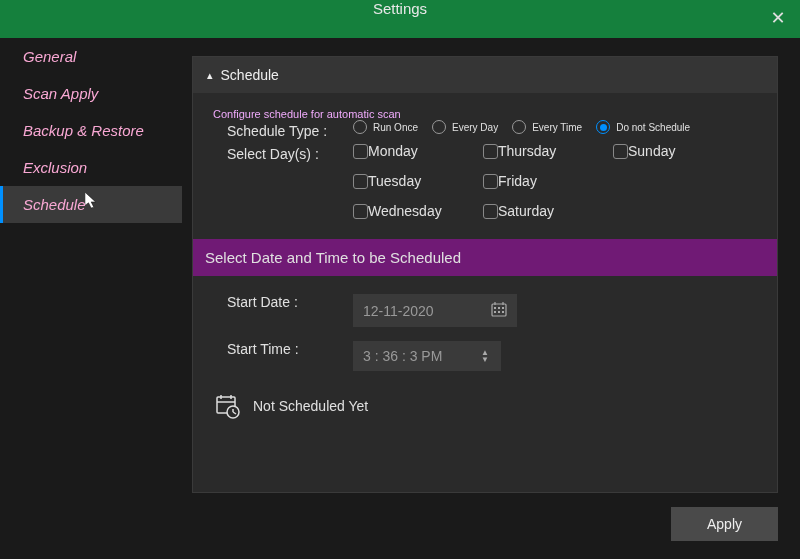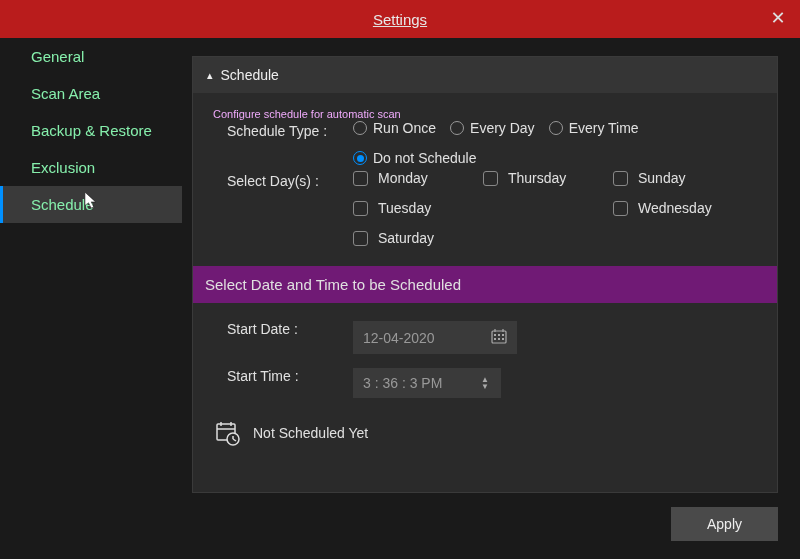--- a/index.html
+++ b/index.html
@@ -8,47 +8,47 @@
       background: #1a1a1a;
       font-family: "Segoe UI", Arial, sans-serif;
       color: #e0e0e0;
       font-size: 14px;
       overflow: hidden;
       position: relative;
     }
     .titlebar {
       height: 38px;
       display: flex;
-      align-items: center;
+      align-items: flex-start;
       justify-content: center;
       position: relative;
-      background: #b91c1c;
-      text-decoration: underline;
+      background: #15803d;
     }
     .titlebar-title { font-size: 15px; color: #e8e8e8; }
     .close-btn {
       position: absolute; right: 12px; top: 8px;
       width: 20px; height: 20px;
       color: #ddd; font-size: 18px;
       cursor: pointer;
       display: flex; align-items: center; justify-content: center;
     }
     .layout { display: flex; height: calc(100% - 38px); }
     .sidebar {
       width: 182px;
       background: #1a1a1a;
       padding-top: 0;
     }
     .sidebar-item {
-      padding: 10px 28px;
-      color: #86efac;
+      padding: 10px 20px;
+      color: #f9a8d4;
       cursor: pointer;
       font-size: 15px;
       border-left: 3px solid transparent;
       position: relative;
+      font-style: italic;
     }
     .sidebar-item.active {
       background: #3a3a3a;
       border-left: 3px solid #0090ff;
     }
     .cursor-icon {
       position: absolute;
       left: 82px; top: 6px;
       width: 14px; height: 18px;
       fill: #fff;
@@ -86,41 +86,41 @@
     }
     .row-label {
       width: 126px;
       flex-shrink: 0;
       font-size: 14px;
       padding-top: 3px;
     }
     .radios { display: flex; gap: 14px; flex-wrap: wrap; align-items: center; }
     .radio-opt {
       display: flex; align-items: center; gap: 6px;
-      cursor: pointer; font-size: 14px;
+      cursor: pointer; font-size: 10px;
     }
     .radio-circle {
       width: 14px; height: 14px; border-radius: 50%;
       border: 1.5px solid #999;
       display: flex; align-items: center; justify-content: center;
     }
     .radio-opt.selected .radio-circle { border-color: #0090ff; }
     .radio-dot {
       width: 7px; height: 7px; border-radius: 50%;
       background: #0090ff; display: none;
     }
     .radio-opt.selected .radio-dot { display: block; }
     .days-grid {
       display: grid;
       grid-template-columns: 120px 120px 120px;
       row-gap: 14px;
       column-gap: 10px;
     }
     .check-opt {
-      display: flex; align-items: center; gap: 10px;
+      display: flex; align-items: center; 
       cursor: pointer; font-size: 14px;
     }
     .checkbox {
       width: 15px; height: 15px;
       border: 1.5px solid #888;
       border-radius: 3px;
       background: #2a2a2a;
     }
     .section-bar {
       background: #701a75;
@@ -178,21 +178,21 @@
     <span>✕</span>
   </div>
 </div>
 
 <div class="layout">
   <div class="sidebar">
     <div class="sidebar-item">
       <span>General</span>
     </div>
     <div class="sidebar-item">
-      <span>Scan Area</span>
+      <span>Scan Apply</span>
     </div>
     <div class="sidebar-item">
       <span>Backup &amp; Restore</span>
     </div>
     <div class="sidebar-item">
       <span>Exclusion</span>
     </div>
     <div class="sidebar-item active">
       <span>Schedule</span>
       <svg class="cursor-icon" viewBox="0 0 16 20">
@@ -246,38 +246,42 @@
               <span>Thursday</span>
             </div>
             <div class="check-opt">
               <span class="checkbox"></span>
               <span>Sunday</span>
             </div>
             <div class="check-opt">
               <span class="checkbox"></span>
               <span>Tuesday</span>
             </div>
+            <div class="check-opt">
+              <span class="checkbox"></span>
+              <span>Friday</span>
+            </div>
             <div></div>
             <div class="check-opt">
               <span class="checkbox"></span>
               <span>Wednesday</span>
             </div>
             <div class="check-opt">
               <span class="checkbox"></span>
               <span>Saturday</span>
             </div>
           </div>
         </div>
 
         <div class="section-bar">Select Date and Time to be Scheduled</div>
 
         <div class="dt-row">
           <div class="dt-label">Start Date :</div>
           <div class="input-box">
-            <span>12-04-2020</span>
+            <span>12-11-2020</span>
             <span class="cal-icon">
               <svg width="16" height="16" viewBox="0 0 16 16" fill="#aaa">
                   <rect x="1" y="3" width="14" height="12" rx="1" fill="none" stroke="#aaa" stroke-width="1.2"></rect>
                   <rect x="3" y="6" width="2" height="2"></rect>
                   <rect x="7" y="6" width="2" height="2"></rect>
                   <rect x="11" y="6" width="2" height="2"></rect>
                   <rect x="3" y="10" width="2" height="2"></rect>
                   <rect x="7" y="10" width="2" height="2"></rect>
                   <rect x="11" y="10" width="2" height="2"></rect>
                   <line x1="4" y1="1" x2="4" y2="4" stroke="#aaa" stroke-width="1.2"></line>

